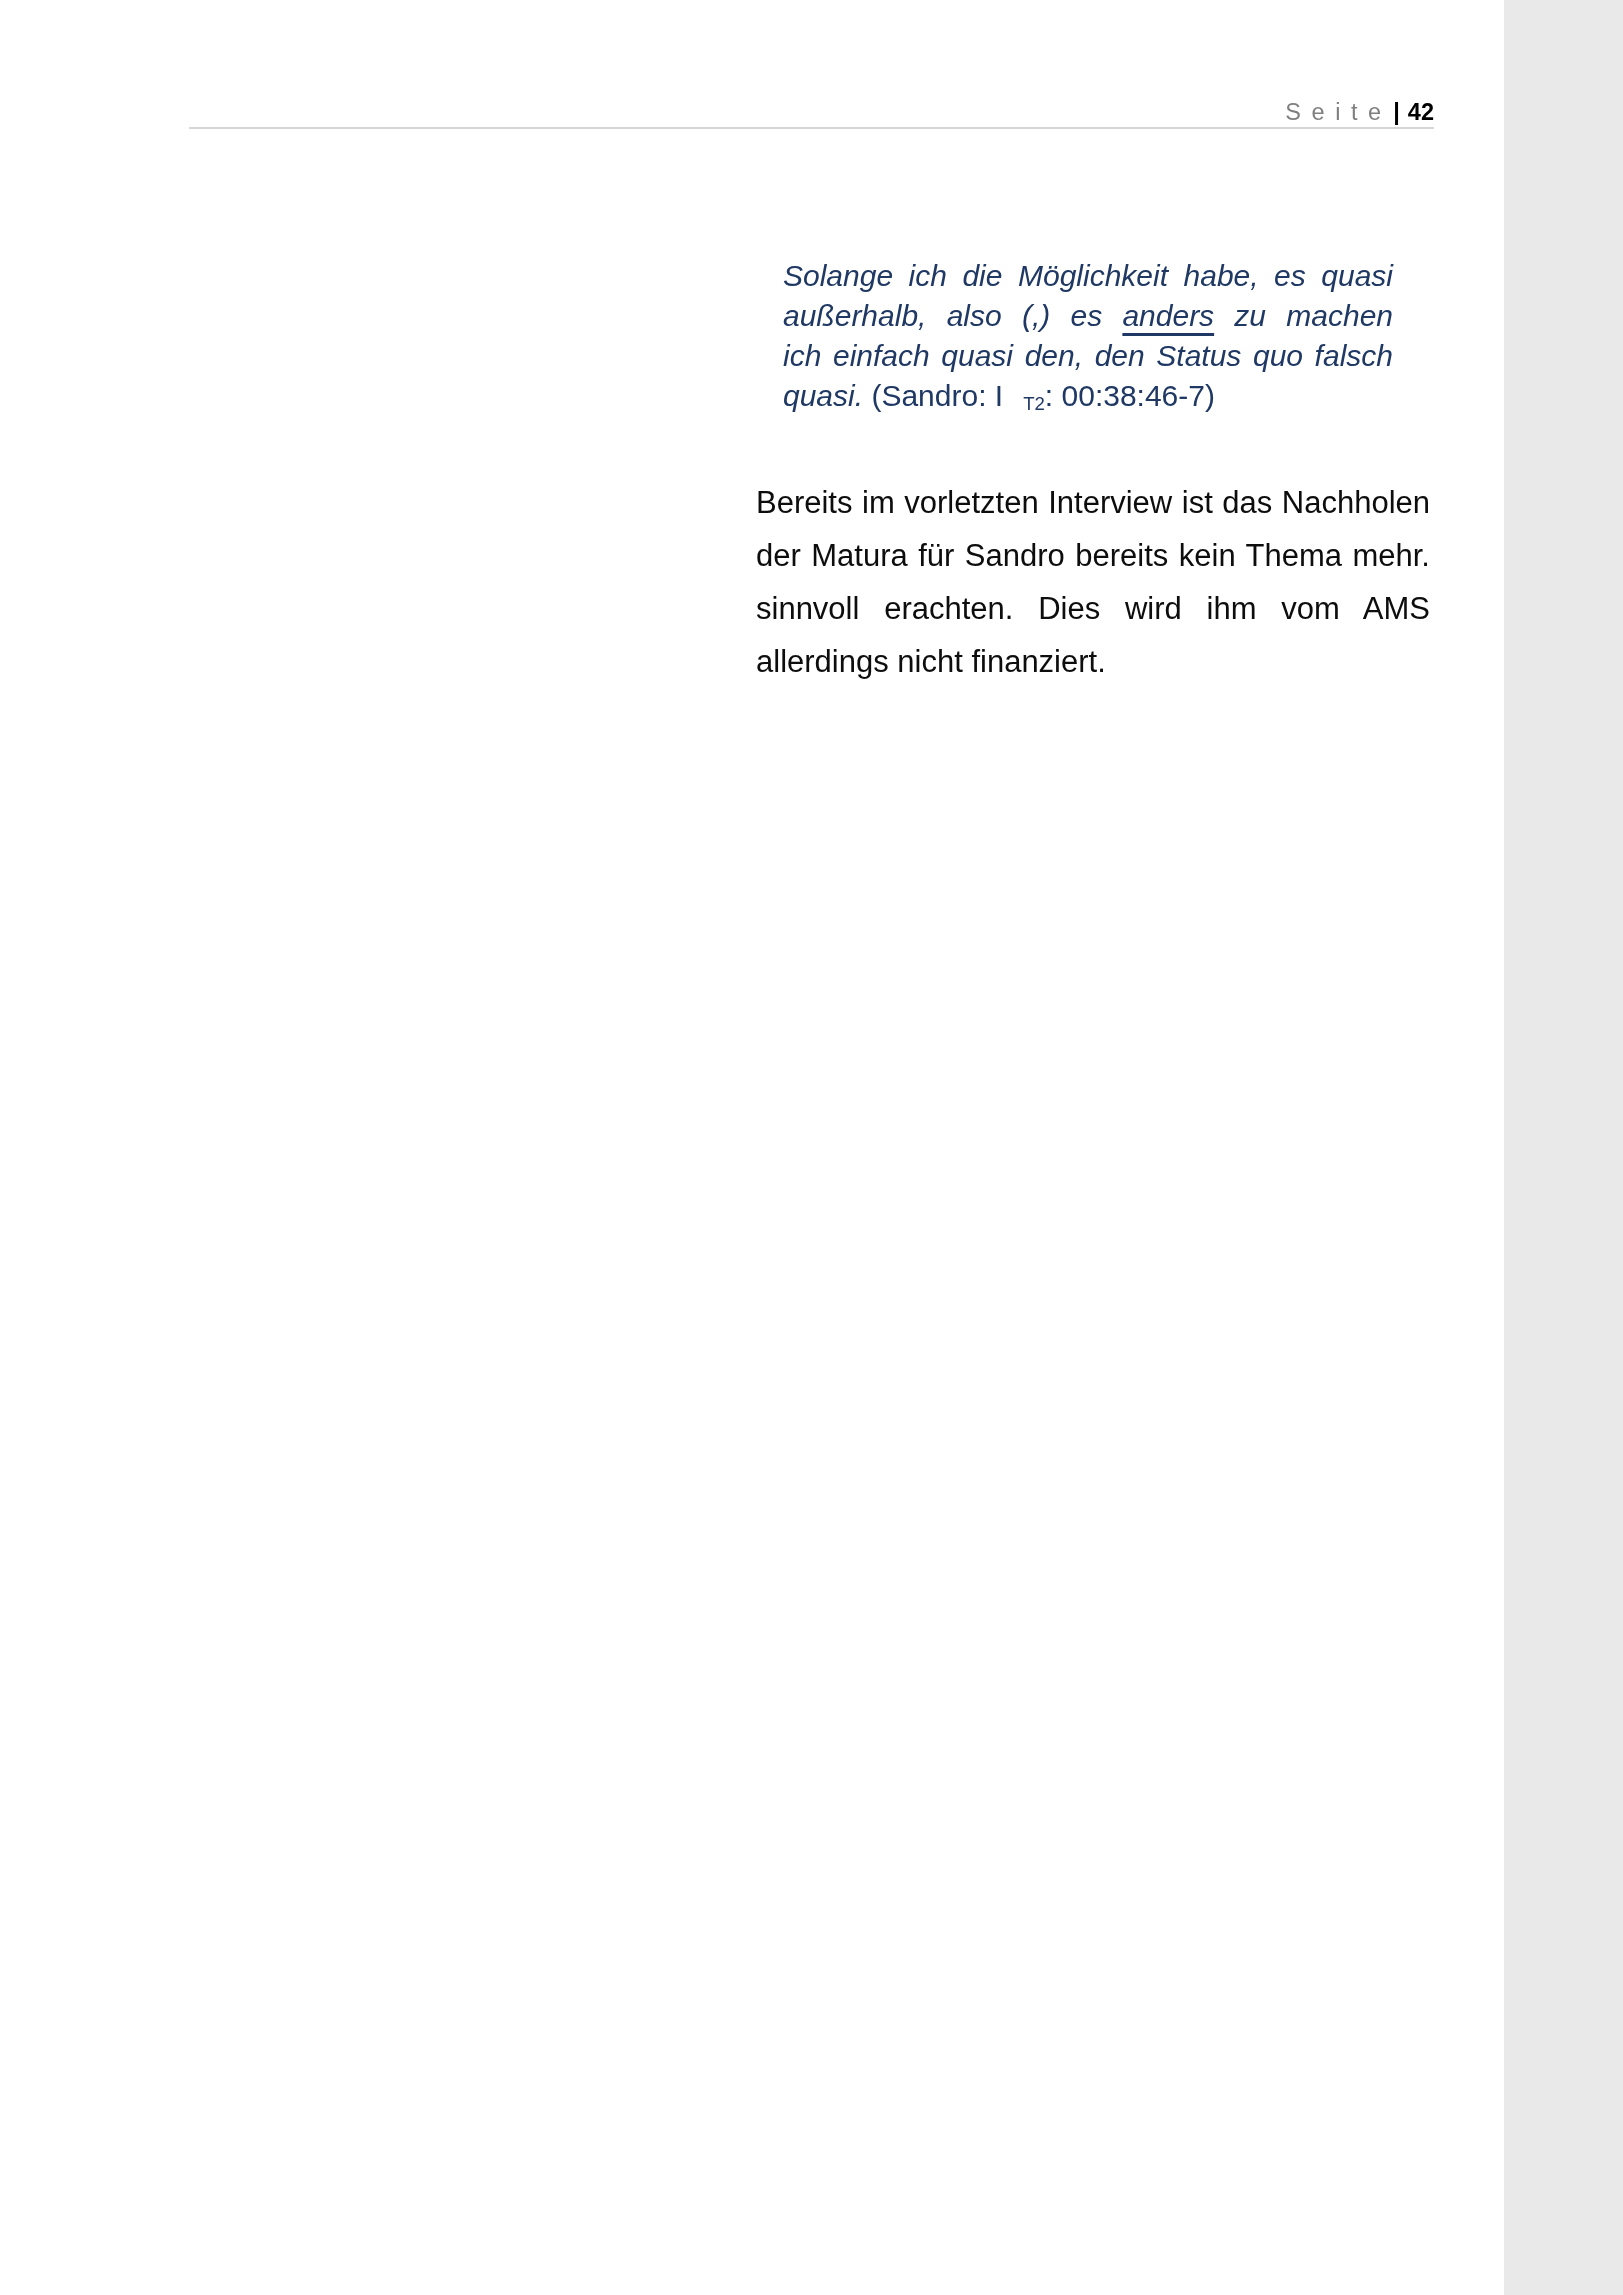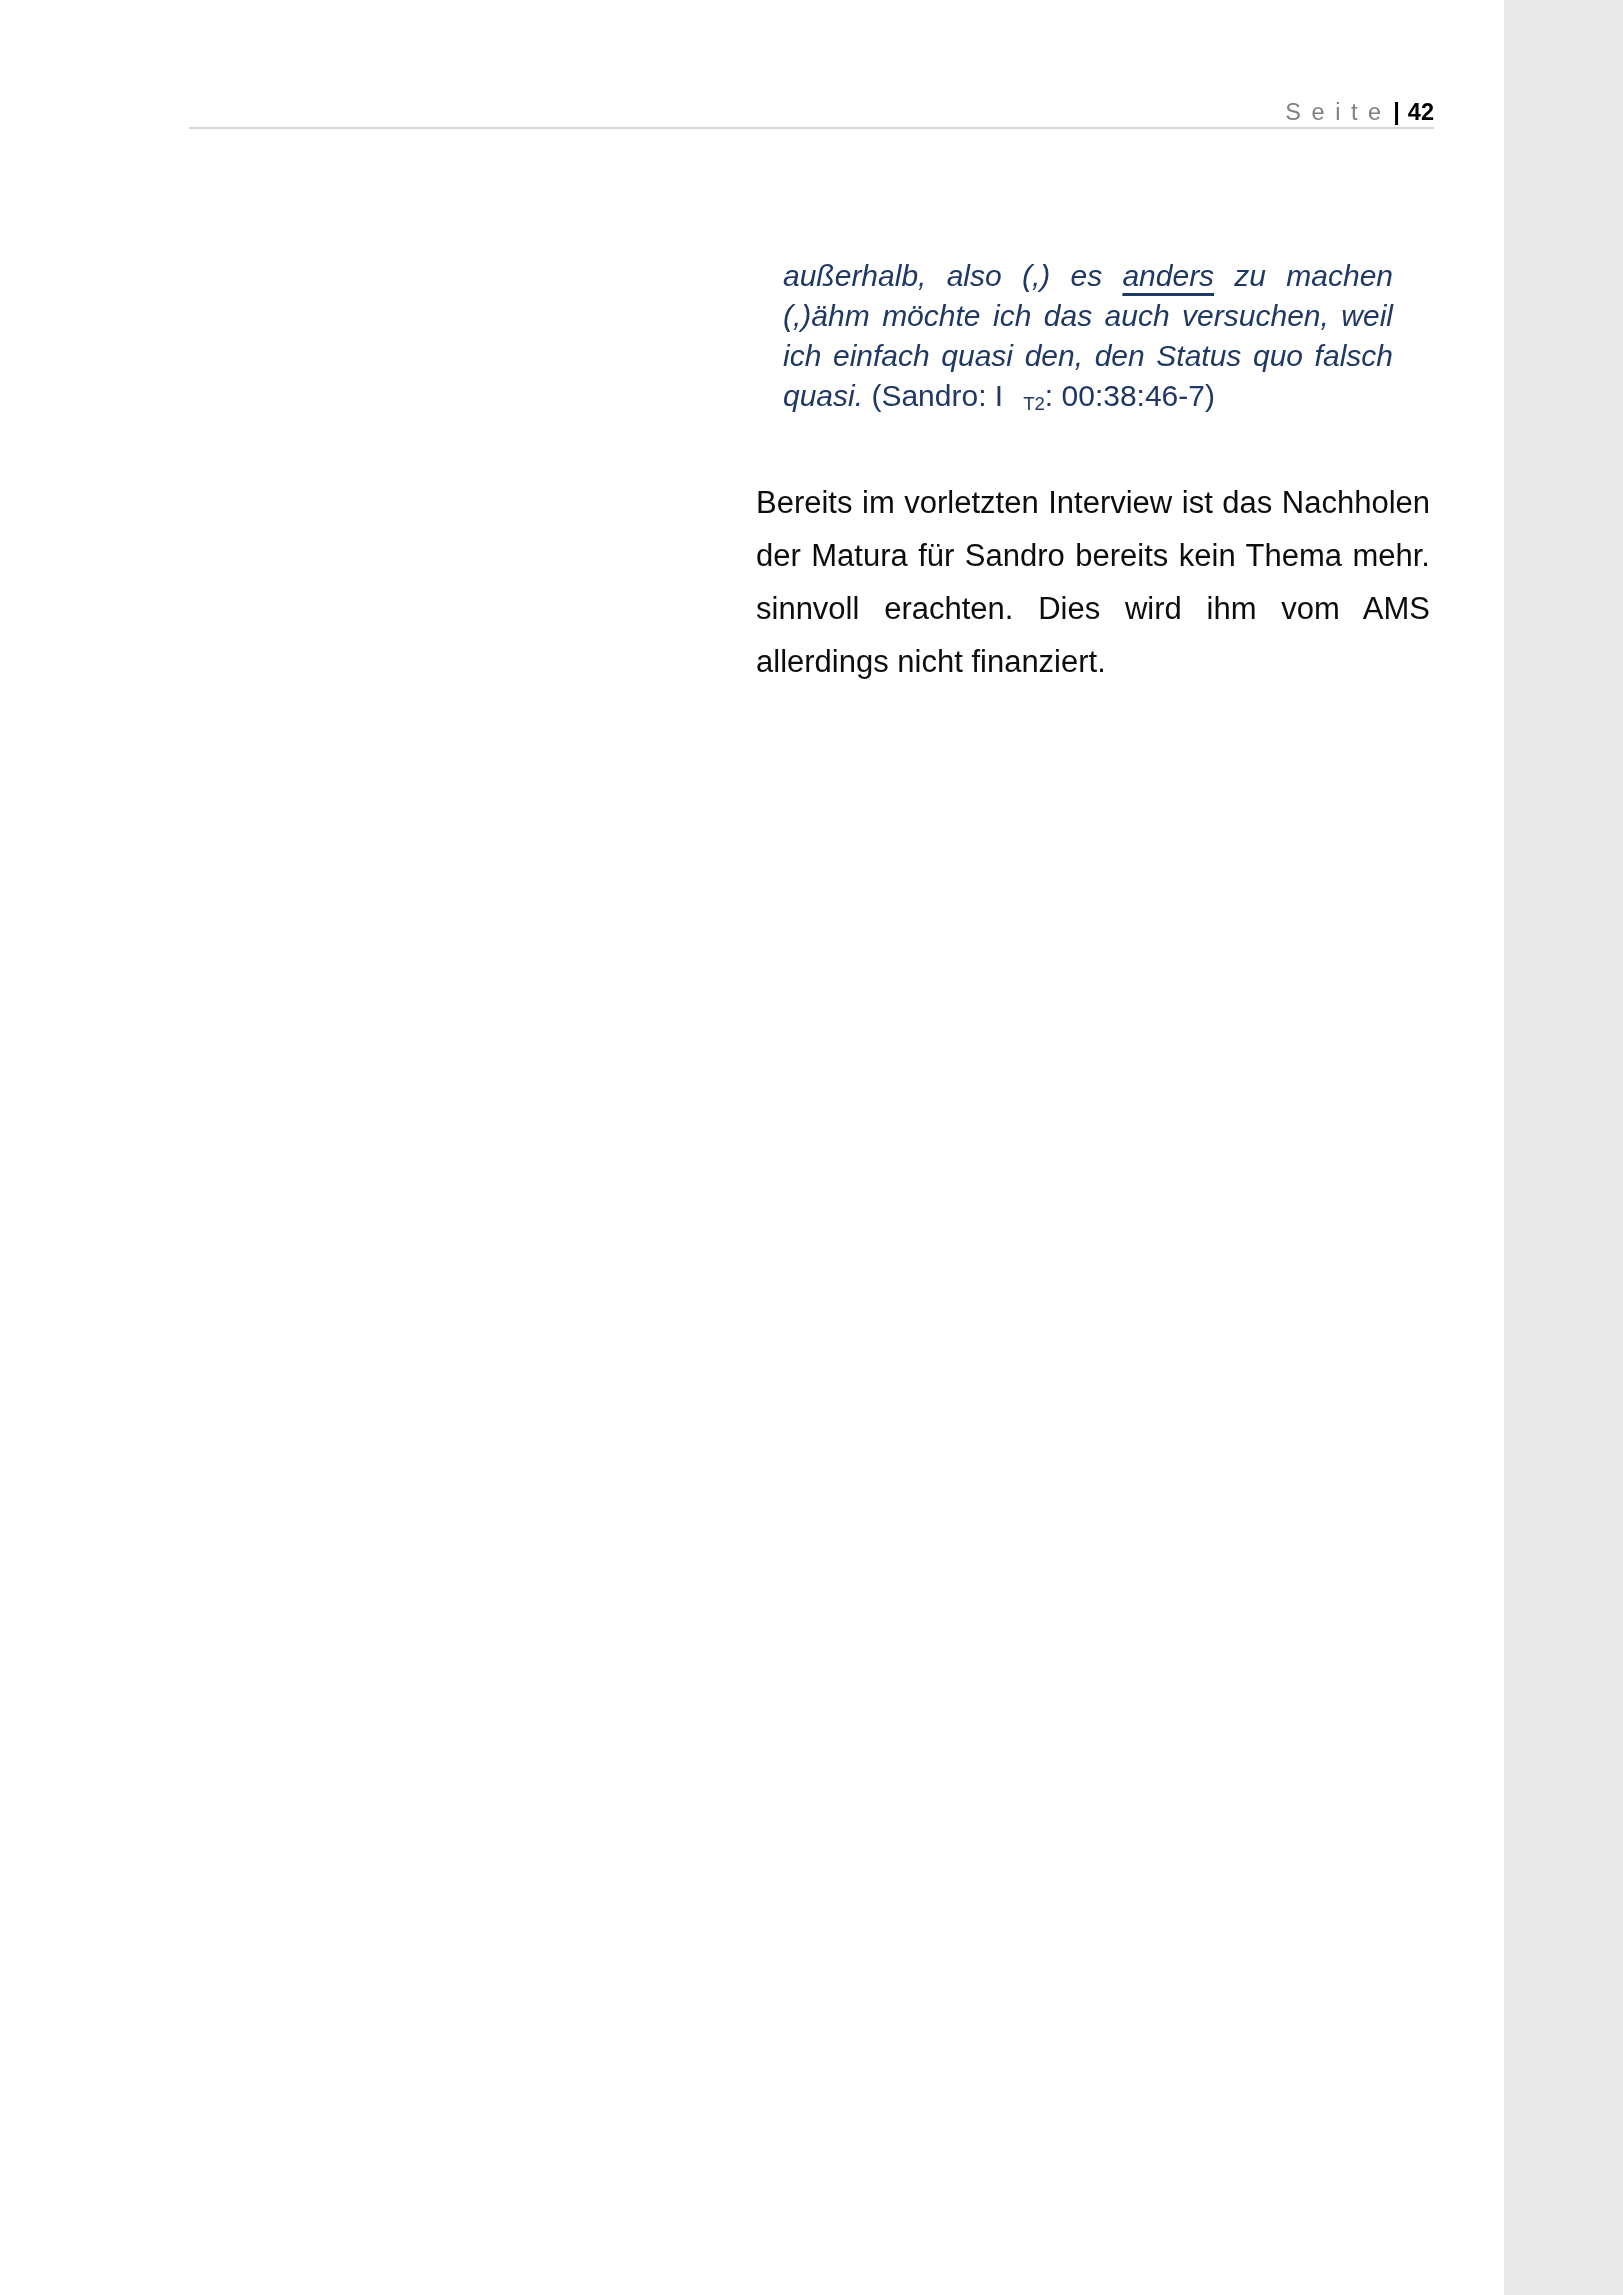--- a/index.html
+++ b/index.html
@@ -69,26 +69,26 @@
 </head>
 <body>
 
 <div class="page">
 
   <header class="page-header">
     <span class="hdr-label">Seite</span><span class="hdr-sep">|</span><span class="hdr-num">42</span>
   </header>
 
   <blockquote class="quote">
+    <p class="q-line just">Solange ich die Möglichkeit habe, es quasi</p>
     <p class="q-line just">
       <span>außerhalb, also (,) es</span>
       <span class="u">anders</span>
       <span>zu machen</span>
     </p>
-    <p class="q-line just">(,)ähm möchte ich das auch versuchen, weil</p>
     <p class="q-line just">ich einfach quasi den, den Status quo falsch</p>
     <p class="q-line">
       <span>quasi.</span>
       <span class="cite"><span>(Sandro: I</span><sub>T2</sub><span>: 00:38:46-7)</span></span>
     </p>
   </blockquote>
 
   <section class="body-text">
     <p class="b-line just">Bereits im vorletzten Interview ist das Nachholen</p>
     <p class="b-line just">der Matura für Sandro bereits kein Thema mehr.</p>

